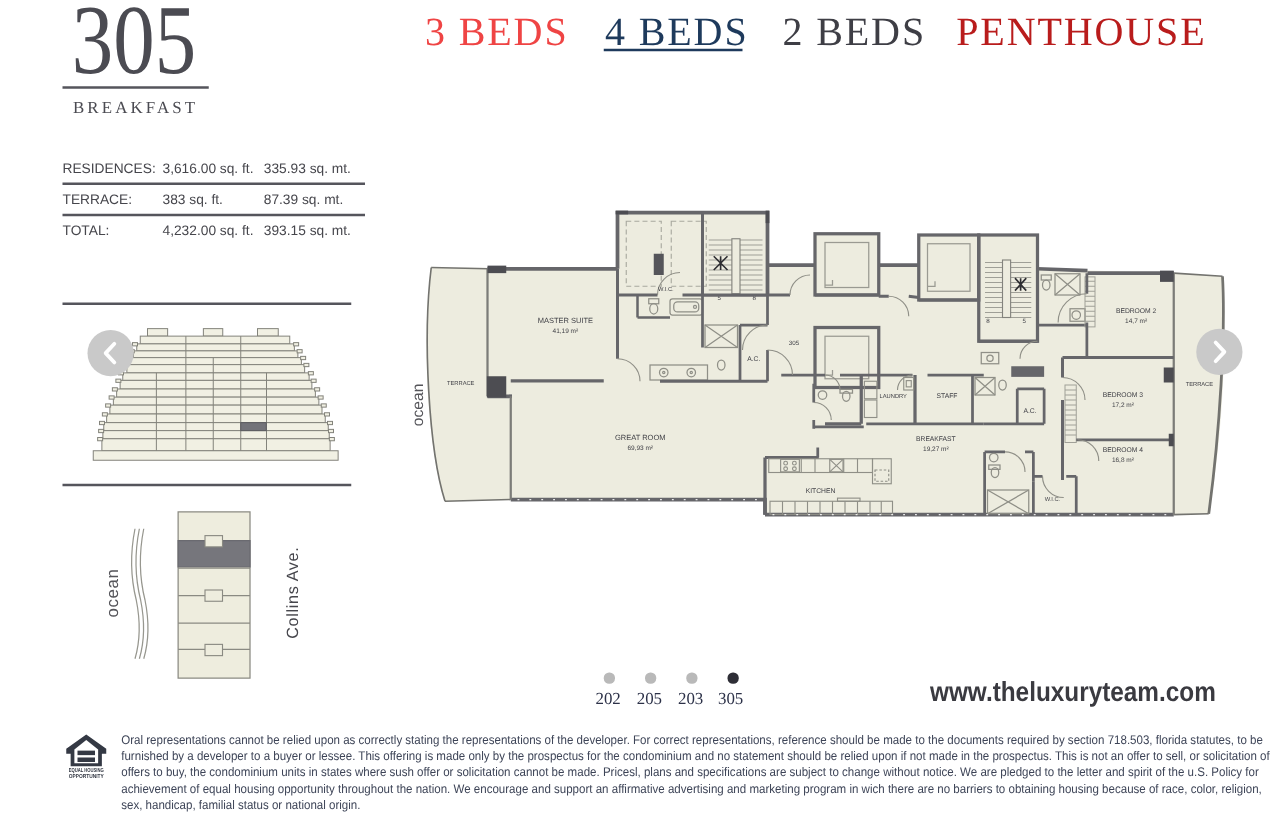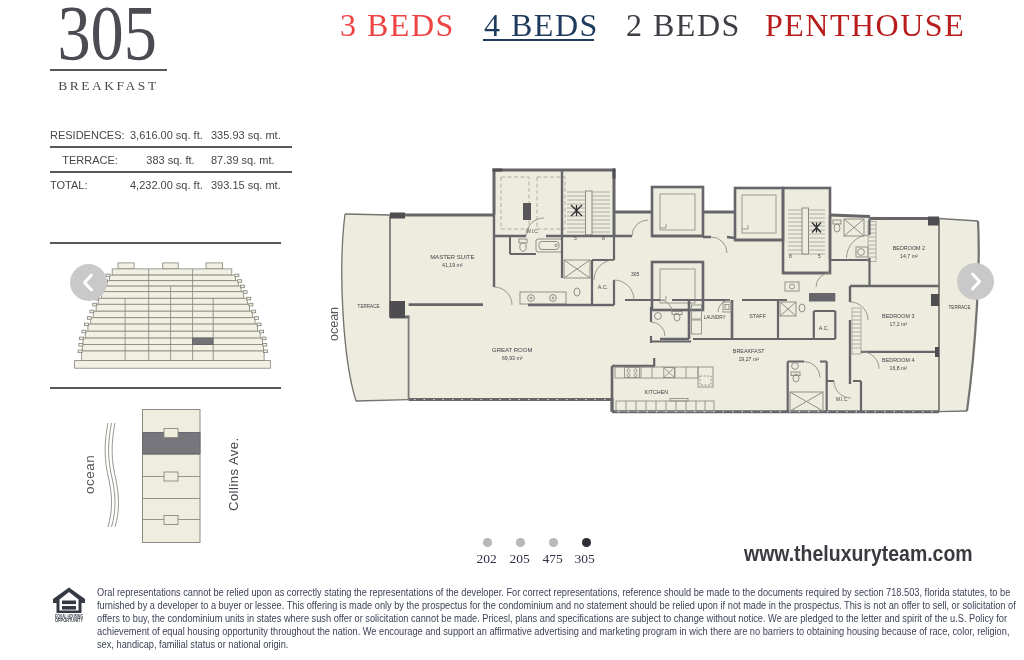--- a/index.html
+++ b/index.html
@@ -26,21 +26,21 @@
 
 <div class="abs" style="left:765px;top:7px;font-family:'Liberation Serif',serif;font-size:32px;color:#b91c1c;letter-spacing:1.5px;">PENTHOUSE</div>
 
 <div class="abs" style="left:50px;top:124px;width:242px;font-size:11px;color:#46464c;">
   <div style="display:flex;height:22px;align-items:center;">
     <div style="width:80px;">RESIDENCES:</div>
       <div style="width:81px;">3,616.00 sq. ft.</div>
       <div>335.93 sq. mt.</div>
   </div>
   <div style="height:2px;background:#55555c;"></div>
-  <div style="display:flex;height:23px;align-items:center;text-align:center;">
+  <div style="display:flex;height:23px;align-items:center;">
     <div style="width:80px;">TERRACE:</div>
       <div style="width:81px;">383 sq. ft.</div>
       <div>87.39 sq. mt.</div>
   </div>
   <div style="height:2px;background:#55555c;"></div>
   <div style="display:flex;height:23px;align-items:center;">
     <div style="width:80px;">TOTAL:</div>
       <div style="width:81px;">4,232.00 sq. ft.</div>
       <div>393.15 sq. mt.</div>
   </div>
@@ -456,21 +456,21 @@
   <svg width="37" height="37" viewBox="0 0 37 37" fill="none" stroke="#ffffff" stroke-width="3" stroke-linecap="round" stroke-linejoin="round">
       <path d="M15.5,11 L22.5,18.5 L15.5,26"></path>
     </svg>
 </div>
 
 <div class="abs" style="left:483px;top:538px;line-height:0;">
   <span style="display:inline-block;width:8.6px;height:8.6px;border-radius:50%;background:#b9b9b9;margin-right:24.4px;"></span><span style="display:inline-block;width:8.6px;height:8.6px;border-radius:50%;background:#b9b9b9;margin-right:24.4px;"></span><span style="display:inline-block;width:8.6px;height:8.6px;border-radius:50%;background:#b9b9b9;margin-right:24.4px;"></span><span style="display:inline-block;width:8.6px;height:8.6px;border-radius:50%;background:#2e2e36;"></span>
 </div>
 
 <div class="abs" style="left:470px;top:551px;width:130px;font-family:'Liberation Serif',serif;font-size:13.5px;color:#2c3148;">
-  <span style="display:inline-block;width:33px;text-align:center;">202</span><span style="display:inline-block;width:33px;text-align:center;">205</span><span style="display:inline-block;width:33px;text-align:center;">475</span><span style="display:inline-block;width:31px;text-align:center;">305</span>
+  <span style="display:inline-block;width:33px;text-align:center;">202</span><span style="display:inline-block;width:33px;text-align:center;">205</span><span style="display:inline-block;width:33px;text-align:center;">203</span><span style="display:inline-block;width:31px;text-align:center;">305</span>
 </div>
 
 <div class="abs" style="left:744px;top:541px;font-size:22px;font-weight:bold;color:#3a3a40;transform:scaleX(0.885);transform-origin:0 0;">www.theluxuryteam.com</div>
 
 <svg class="abs" style="left:49px;top:587px;" width="38" height="40" viewBox="0 0 38 40">
   <path d="M20,0.5 L4,12 L4,16 L7.5,16 L7.5,26 L32.5,26 L32.5,16 L36,16 L36,12 Z" fill="#343944"></path>
   <path d="M20,5 L10.5,12.5 L10.5,23.5 L29.5,23.5 L29.5,12.5 Z" fill="#ffffff"></path>
   <rect x="13" y="13.5" width="14" height="3.6" fill="#343944"></rect>
   <rect x="13" y="19" width="14" height="3.6" fill="#343944"></rect>
   <text x="6" y="30.6" font-size="4.6" font-weight="bold" fill="#343944" textLength="28" lengthAdjust="spacingAndGlyphs" style="font-family:'Liberation Sans',sans-serif;">EQUAL HOUSING</text>

